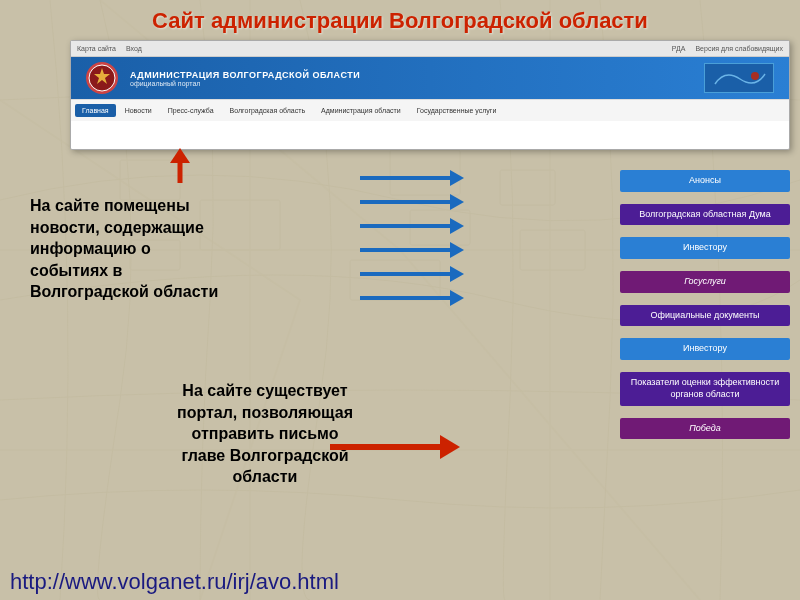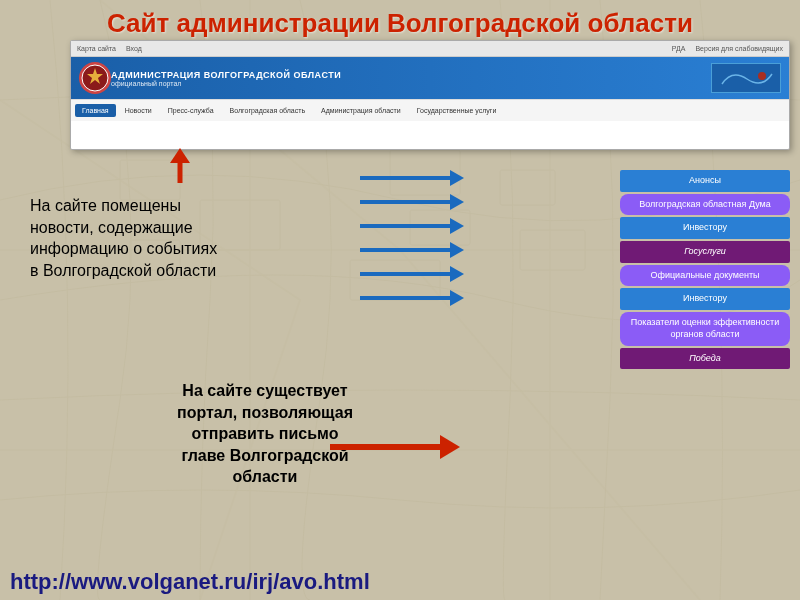--- a/index.html
+++ b/index.html
@@ -26,21 +26,21 @@
       height: 100%;
       opacity: 0.4;
     }
 
     
     .page-title {
       position: absolute;
       top: 8px;
       left: 0; right: 0;
       text-align: center;
-      font-size: 26px;
+      font-size: 22px;
       font-weight: bold;
       color: #cc2200;
       text-shadow: 1px 1px 2px rgba(255,255,255,0.5);
       z-index: 10;
     }
 
     
     .content-area {
       position: absolute;
       top: 40px;
@@ -74,22 +74,22 @@
       font-size: 7px;
       color: #555;
       border-bottom: 1px solid #ccc;
     }
 
     .site-header {
       background: linear-gradient(to right, #1a5fa8, #2a7fd4);
       height: 42px;
       display: flex;
       align-items: center;
-      padding: 0 8px;
-      gap: 0;
+      padding: 0 15px;
+      gap: 12px;
     }
 
     .site-logo {
       width: 32px;
       height: 32px;
       background: #c44;
       border-radius: 50%;
       flex-shrink: 0;
       display: flex;
       align-items: center;
@@ -154,21 +154,21 @@
       z-index: 10;
     }
 
     
     .annotation-left {
       position: absolute;
       top: 155px;
       left: 20px;
       width: 200px;
       font-size: 16px;
-      font-weight: normal;
+      font-weight: bold;
       color: #000;
       line-height: 1.35;
       z-index: 10;
     }
 
     
     .blue-arrows {
       position: absolute;
       top: 130px;
       left: 350px;
@@ -198,36 +198,35 @@
 
     
     .site-menu-panel {
       position: absolute;
       top: 130px;
       right: 0;
       width: 170px;
       z-index: 10;
       display: flex;
       flex-direction: column;
-      gap: 2px;
+      gap: 12px;
     }
 
     .menu-item {
       background: #2a7fd4;
       color: #fff;
       font-size: 9px;
       text-align: center;
       padding: 5px 4px;
       border-radius: 2px;
       line-height: 1.3;
     }
 
     .menu-item.darker {
-      background: #8b5cf6;
-      border-radius: 8px;
+      background: #4c1d95;
     }
 
     .menu-item.medium {
       background: #701a75;
       font-style: italic;
     }
 
     
     .arrow-right-red {
       position: absolute;
@@ -265,21 +264,21 @@
       z-index: 10;
     }
 
     
     .url-bar {
       position: absolute;
       bottom: 5px;
       left: 10px;
       right: 10px;
       font-size: 22px;
-      font-weight: bold;
+      font-weight: normal;
       color: #1a1a80;
       text-align: left;
       z-index: 10;
     }
 
     
     .map-watermark {
       position: absolute;
       top: 120px;
       left: 270px;

